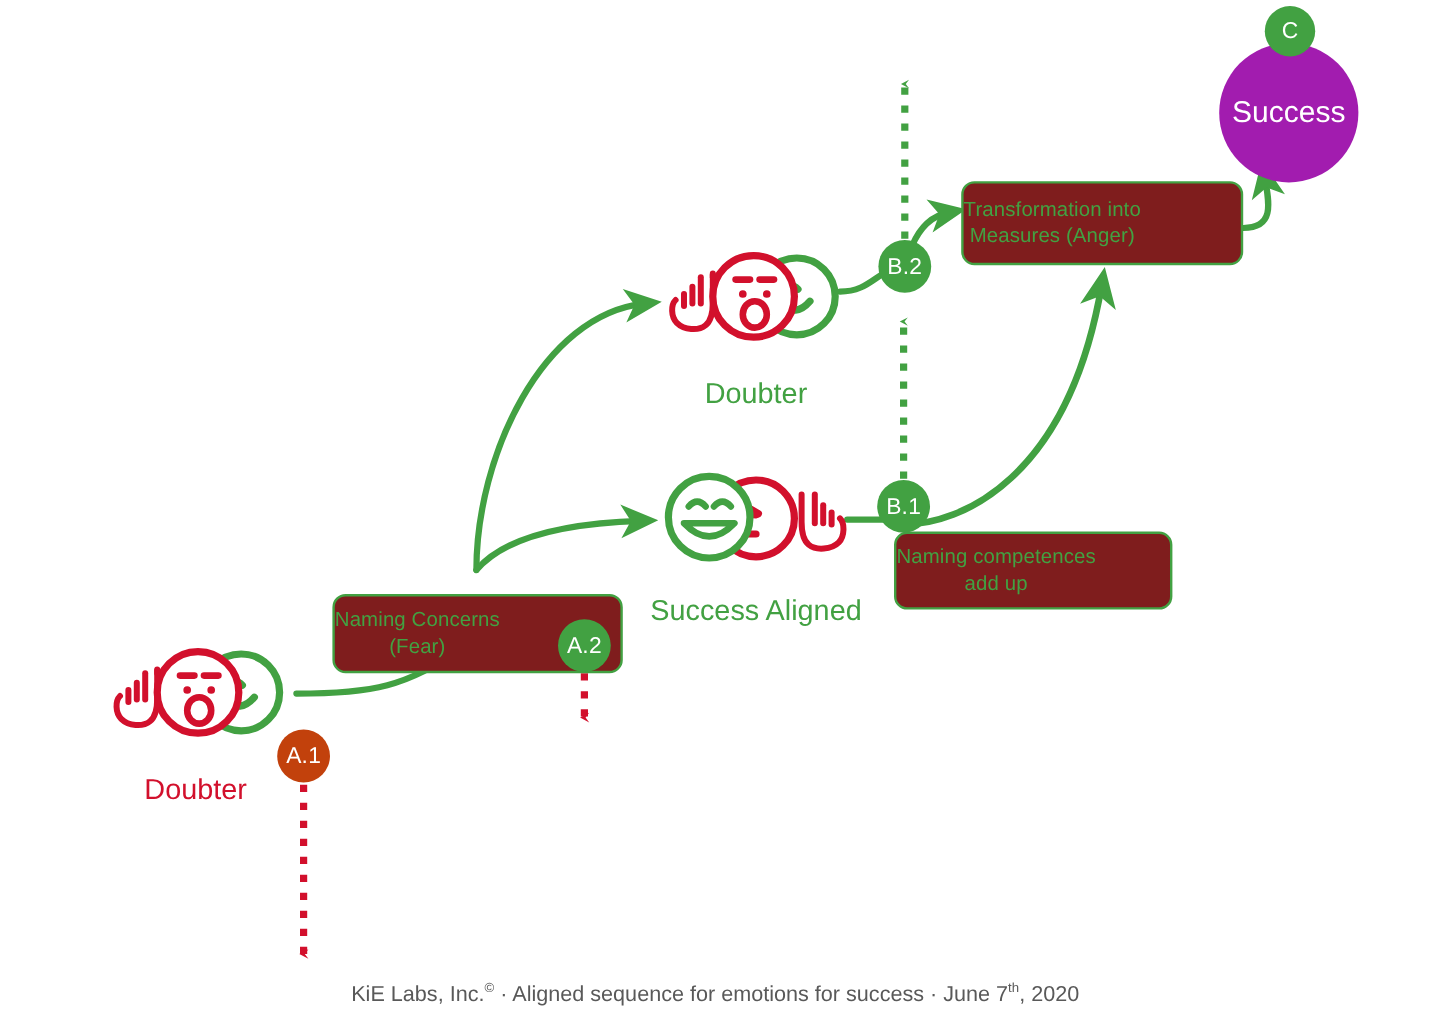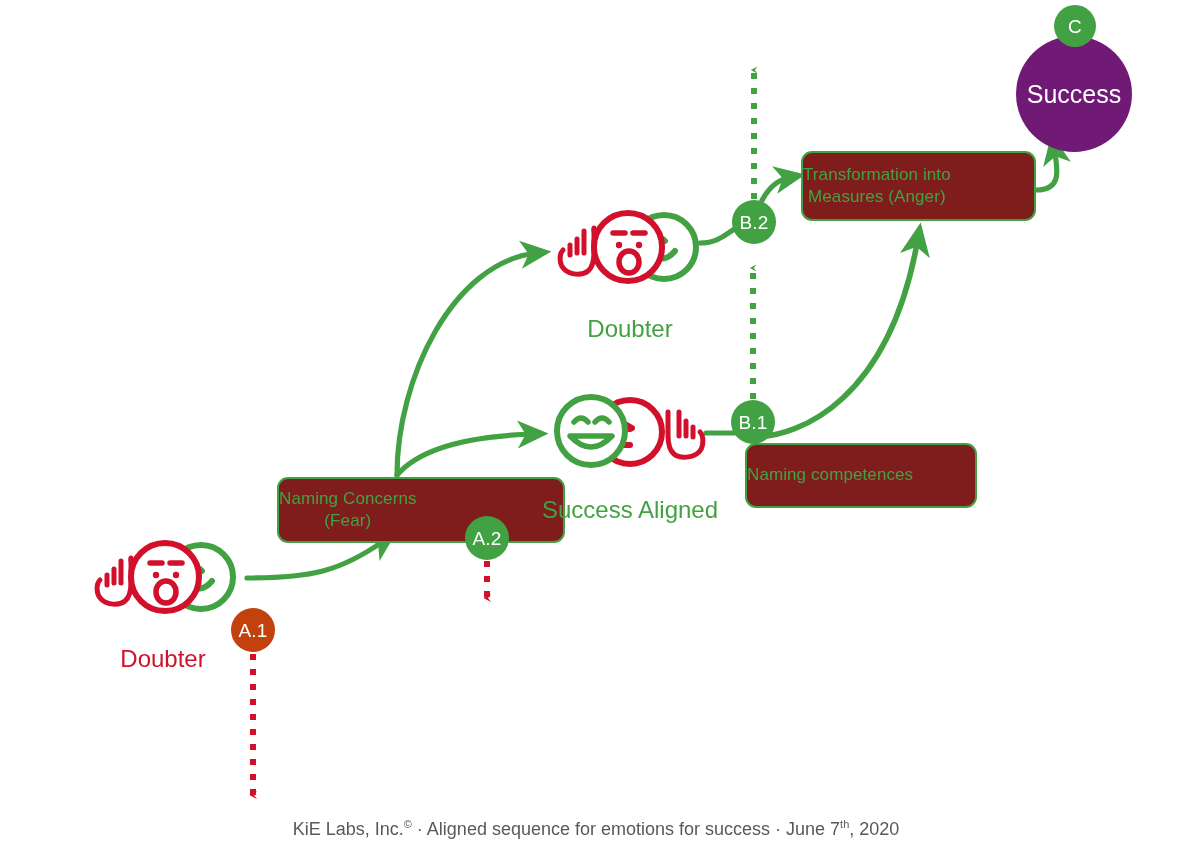--- a/index.html
+++ b/index.html
@@ -54,21 +54,21 @@
     font-size: 19px;
     line-height: 1;
     letter-spacing: .2px;
   }
   .badge.green { background: #42a142; }
   .badge.red   { background: #c2410c; }
   
   .disc {
     position: absolute;
     border-radius: 50%;
-    background: #701a75;
+    background: #a21caf;
     color: #ffffff;
     display: flex;
     align-items: center;
     justify-content: center;
     font-size: 25px;
   }
   
   .caption {
     position: absolute;
     font-size: 24px;
@@ -206,37 +206,38 @@
 
       <g fill="none" stroke="#d2102c" stroke-width="5" stroke-linecap="round" stroke-linejoin="round">
         <path d="M131,24 v24"></path>
         <path d="M138,33 v15"></path>
         <path d="M145,39 v10"></path>
         <path d="M152,44 c4,4 4,15 -1,20 c-6,6 -19,7 -25,2 c-5,-4 -6,-12 -6,-19 v-23"></path>
       </g>
     </svg>
   </div>
 
-  <div class="box" style="left:277px; top:477px; width:288px; height:66px;">
+  <div class="box" style="left:277px; top:495px; width:242px; height:66px;">
     <div>
       <span>Naming Concerns</span>
       <span>(Fear)</span>
     </div>
   </div>
 
   <div class="box" style="left:801px; top:151px; width:235px; height:70px;">
     <div>
       <span>Transformation into</span>
       <span>Measures (Anger)</span>
     </div>
   </div>
 
   <div class="box" style="left:745px; top:443px; width:232px; height:65px;">
     <div>
       <span>Naming competences</span>
+      <span>add up</span>
     </div>
   </div>
 
   <div class="disc" style="left:1016px; top:36px; width:116px; height:116px;">
     <span>Success</span>
   </div>
   <div class="badge green" style="left:1054px; top:5px; width:42px; height:42px;">
     <span>C</span>
   </div>
 

